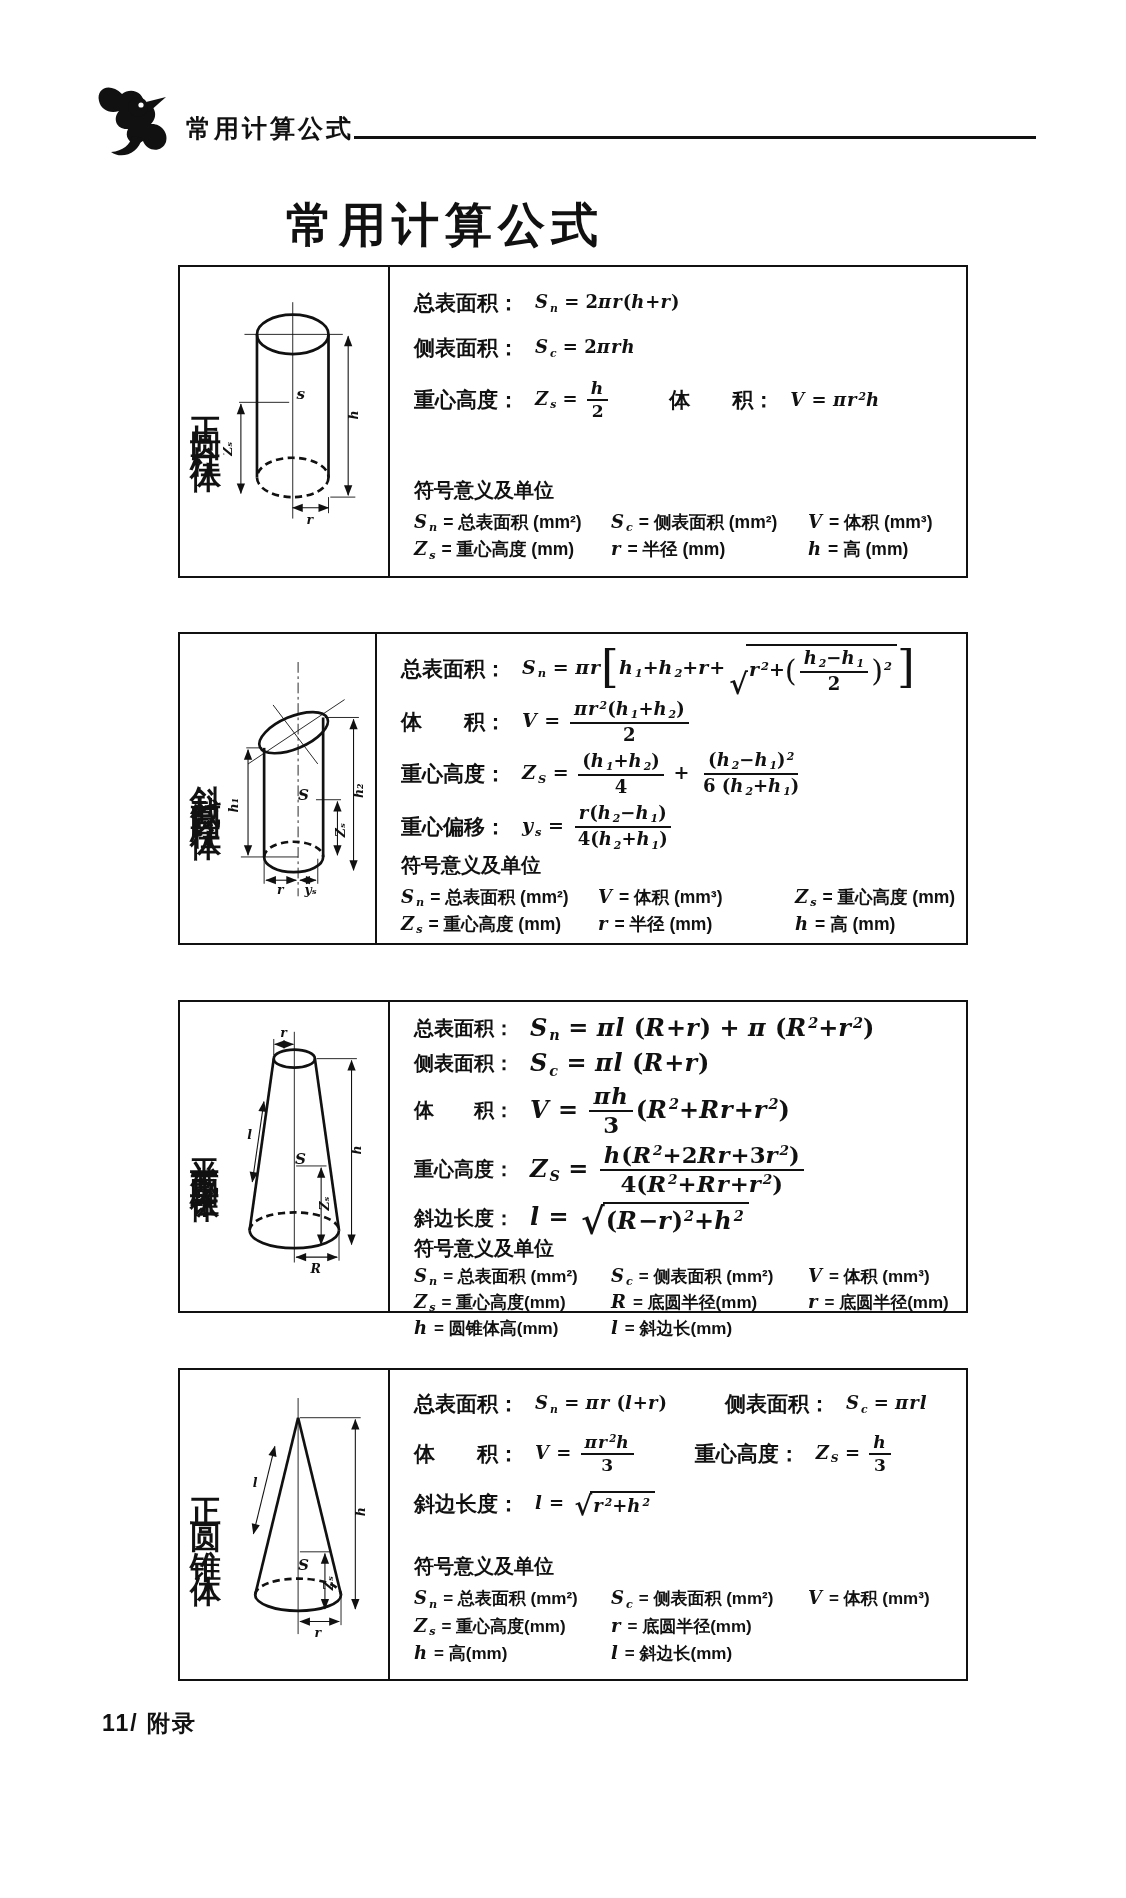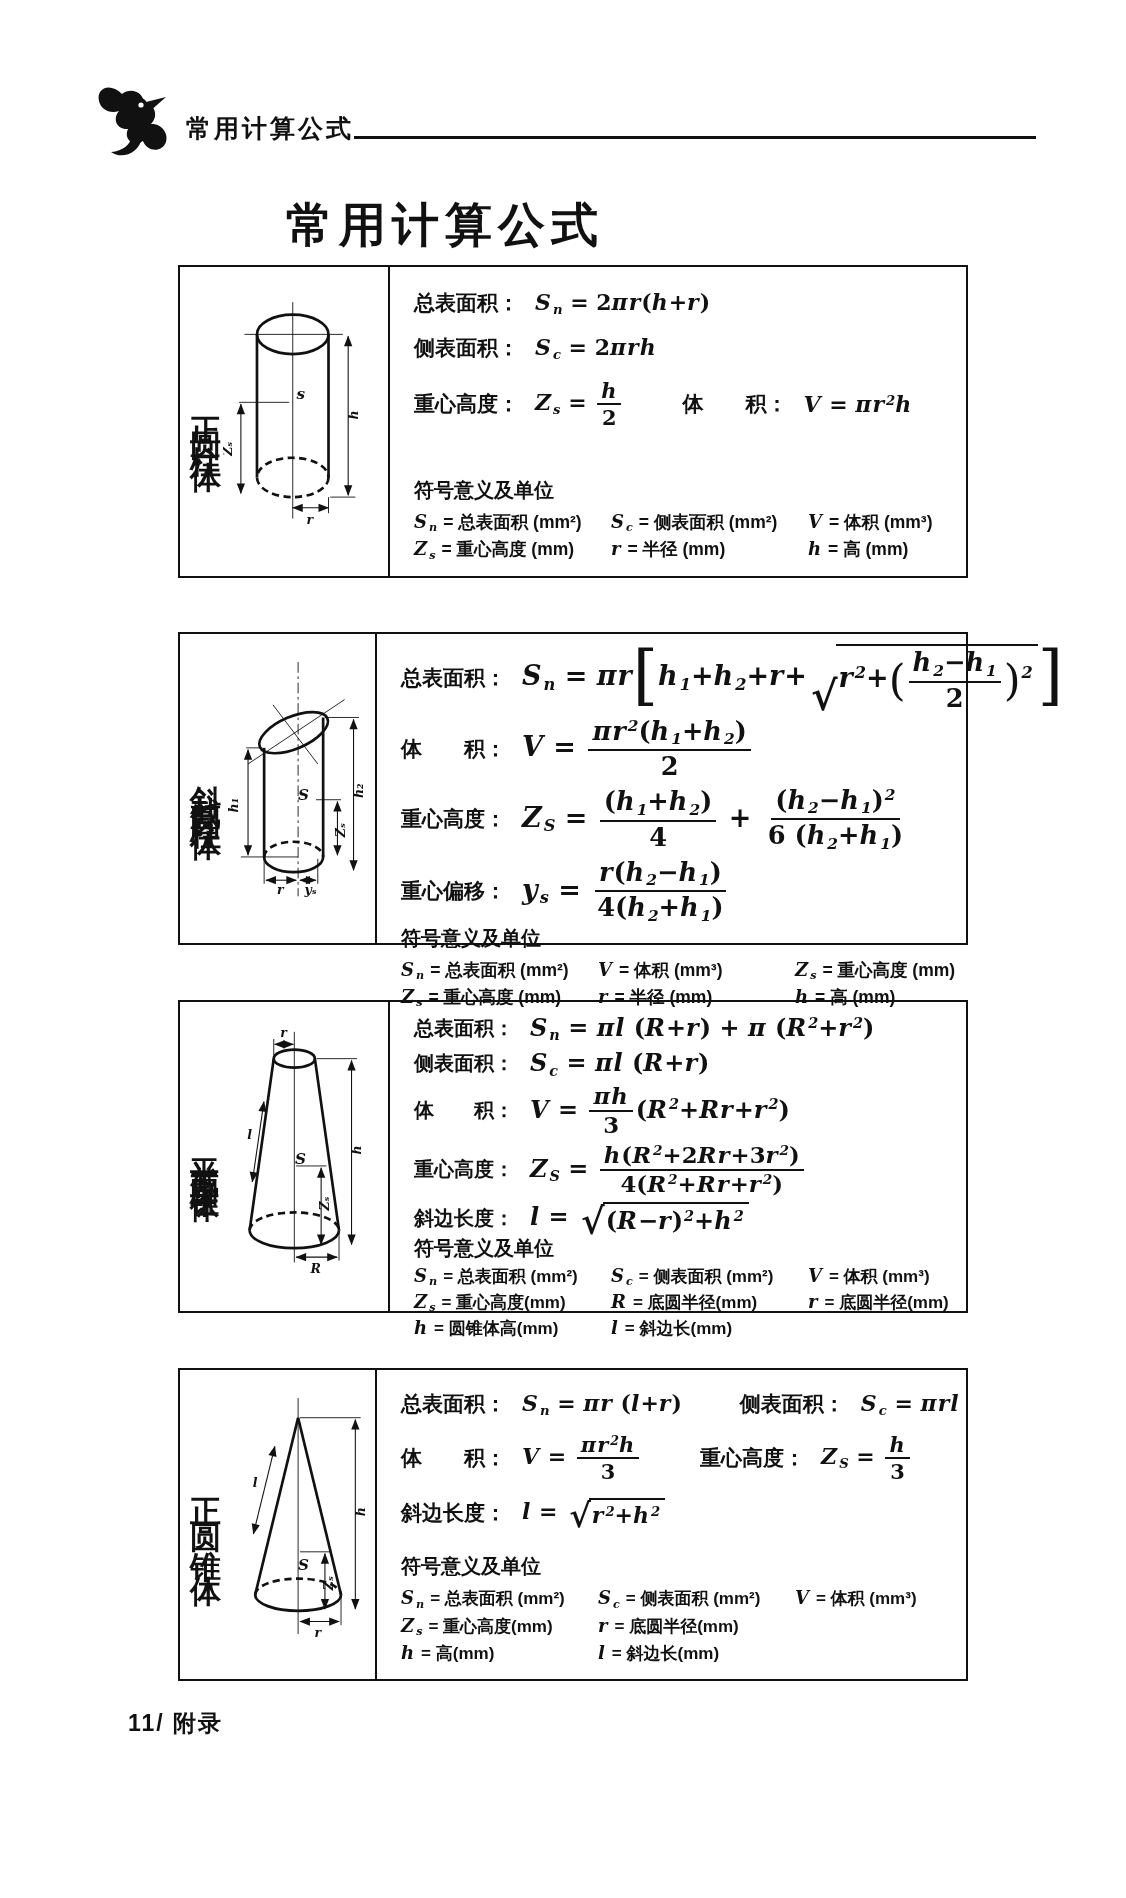--- a/index.html
+++ b/index.html
@@ -7,21 +7,21 @@
         font-family:"Liberation Sans","DejaVu Sans",sans-serif;overflow:hidden;}
 
   
   .logo{position:absolute;left:92px;top:78px;width:80px;height:84px;}
   .brand-label{position:absolute;left:186px;top:112px;font-size:25px;font-weight:900;letter-spacing:3px;}
   .header-rule{position:absolute;left:354px;top:136px;width:682px;height:3px;background:#111;}
 
   
   .main-title{position:absolute;left:0;top:194px;width:890px;text-align:center;
               font-size:47px;font-weight:900;letter-spacing:6px;}
-  .page-number{position:absolute;left:128px;top:1708px;font-size:23px;font-weight:bold;letter-spacing:2px;}
+  .page-number{position:absolute;left:102px;top:1708px;font-size:23px;font-weight:bold;letter-spacing:2px;}
 
   
   .fbox{position:absolute;left:178px;width:790px;height:313px;border:2.5px solid #111;
         display:flex;box-sizing:border-box;}
   .b1{top:265px;} .b2{top:632px;} .b3{top:1000px;} .b4{top:1368px;}
   .box-left{width:210px;border-right:2.5px solid #111;display:flex;align-items:center;box-sizing:border-box;}
   .shape-label{writing-mode:vertical-rl;text-orientation:upright;font-weight:900;
                font-size:31px;margin-left:10px;line-height:1;}
   .b1 .shape-label{letter-spacing:15px;}
   .b2 .shape-label{letter-spacing:11px;}
@@ -35,23 +35,23 @@
   .b2 .rows{gap:5px;padding-top:4px;}
   .b3 .rows{gap:5px;padding-top:5px;}
   .b4 .rows{gap:15px;padding-top:14px;}
   .f-row{display:flex;align-items:center;}
   .f-seg{display:flex;align-items:center;}
   .f-seg + .f-seg{margin-left:58px;}
   .f-label{font-size:21px;font-weight:bold;margin-right:16px;white-space:pre;}
   .b3 .f-label{font-size:20px;}
 
   
-  .math{font-family:"DejaVu Serif","Liberation Serif",serif;font-weight:bold;font-size:22px;
+  .math{font-family:"DejaVu Serif","Liberation Serif",serif;font-weight:bold;font-size:18px;
         white-space:nowrap;display:inline-block;}
-  .b2 .rows .math{font-size:27px;}
+  .b2 .rows .math{font-size:19px;}
   .b3 .rows .math{font-size:24px;}
   .m-i{font-style:italic;letter-spacing:1px;}
   .m-r{font-style:normal;}
   .m-s{font-size:0.6em;font-style:italic;vertical-align:-0.3em;margin-left:1px;}
   .m-p{font-size:0.6em;font-style:italic;vertical-align:0.55em;margin-left:1px;}
   .m-B{font-style:normal;font-weight:400;font-size:2.4em;vertical-align:middle;line-height:0;
        position:relative;top:-0.05em;}
   .m-b{font-style:normal;font-weight:400;font-size:1.6em;vertical-align:middle;line-height:0;}
   .frac{display:inline-flex;flex-direction:column;align-items:center;vertical-align:middle;
         margin:0 3px;line-height:1.1;font-size:0.95em;}

